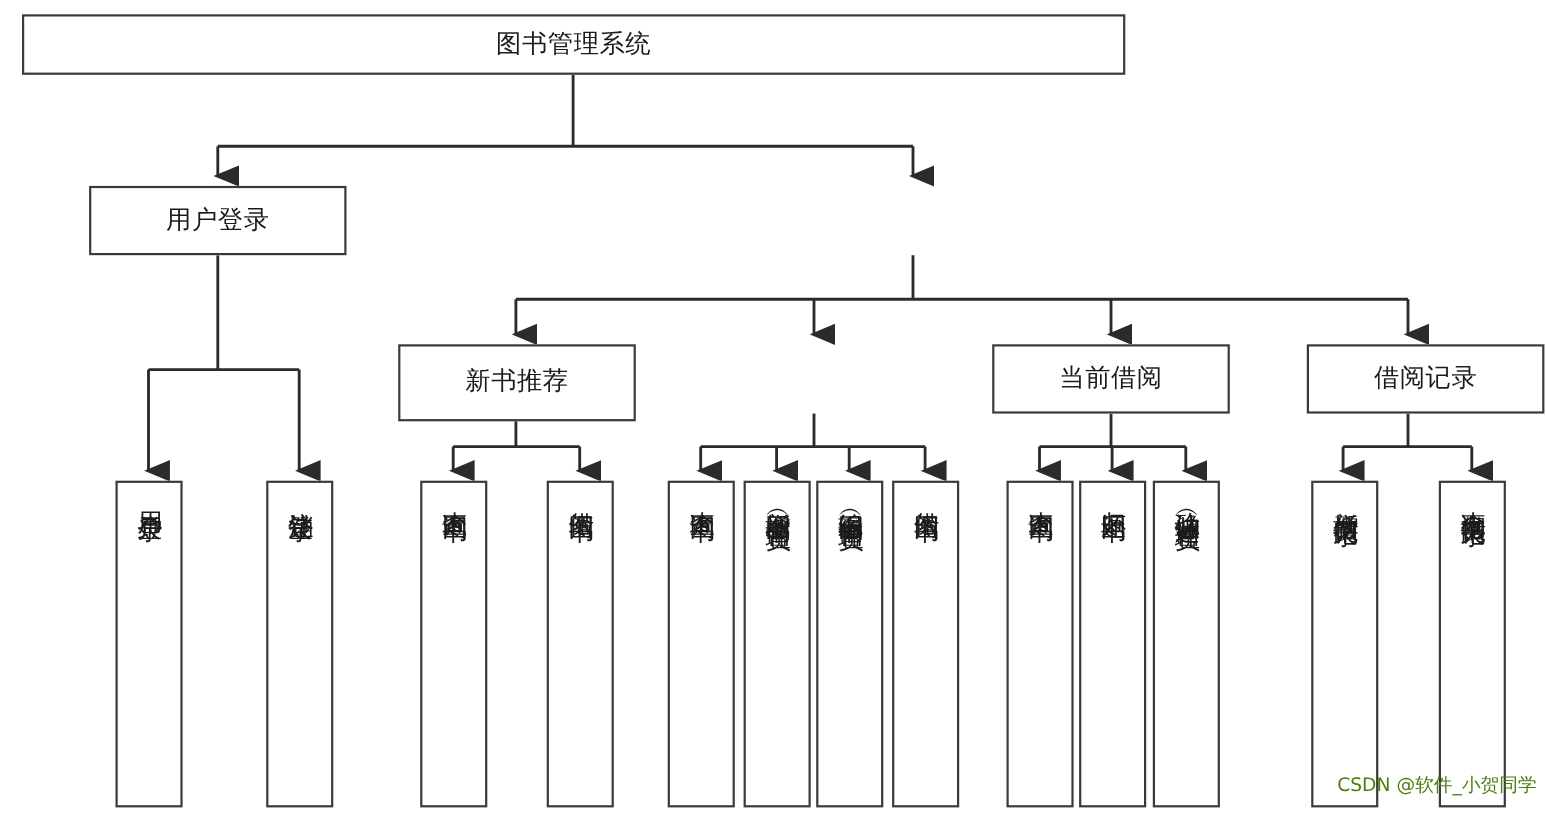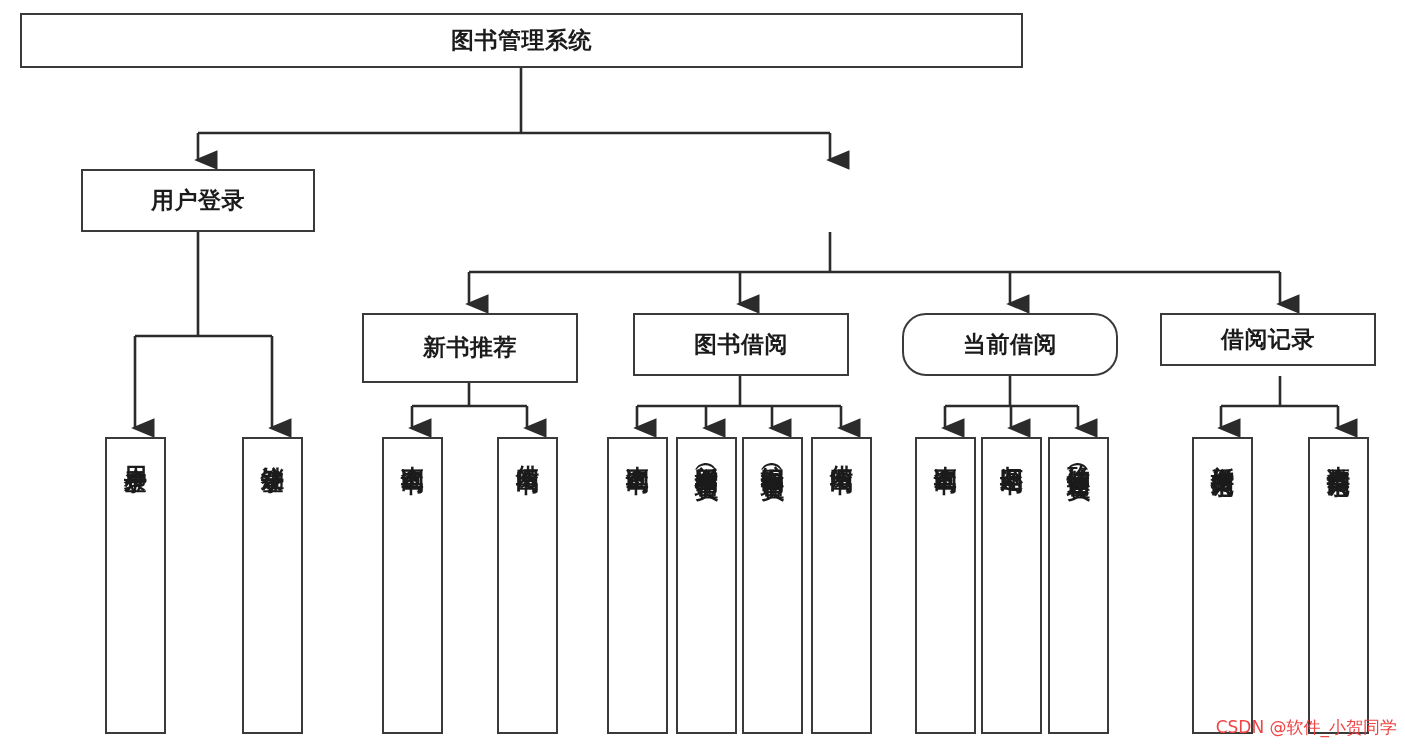--- a/index.html
+++ b/index.html
@@ -34,21 +34,20 @@
     display: flex;
     align-items: center;
     justify-content: center;
     color: #1b1b1b;
   }
   .node-label {
     display: block;
     text-align: left;
     line-height: 1.18;
     letter-spacing: 0.5px;
-    font-weight: bold;
   }
   
   .node.h .node-label {
     font-size: 23px;
   }
   .node.root .node-label {
     font-size: 23px;
   }
   
   .node.v {
@@ -60,23 +59,23 @@
     writing-mode: vertical-rl;
     text-orientation: upright;
     font-size: 23px;
     line-height: 1.0;
     letter-spacing: 2px;
     white-space: nowrap;
   }
   .watermark {
     position: absolute;
     right: 8px;
-    bottom: 8px;
+    bottom: 22px;
     font-size: 17px;
-    color: #ef4444;
+    color: #4d7c0f;
     white-space: nowrap;
     user-select: none;
     margin-left: 24px;
   }
 </style>
 </head>
 <body>
 
 <div id="diagram-root">
 
@@ -134,27 +133,24 @@
     <span class="node-label">图书管理系统</span>
   </div>
 
   <div class="node h" style="left:81px; top:169px; width:234px; height:63px;">
     <span class="node-label">用户登录</span>
   </div>
 
   <div class="node h" style="left:362px; top:313px; width:216px; height:70px;">
     <span class="node-label">新书推荐</span>
   </div>
-  <div class="node h" style="left:633px; top:313px; width:216px; height:63px;">
-    <span class="node-label">图书借阅</span>
-  </div>
-  <div class="node h" style="left:902px; top:313px; width:216px; height:63px;border-radius:24px;">
+  <div class="node h" style="left:902px; top:313px; width:216px; height:63px;">
     <span class="node-label">当前借阅</span>
   </div>
-  <div class="node h" style="left:1160px; top:313px; width:216px; height:53px;">
+  <div class="node h" style="left:1188px; top:313px; width:216px; height:63px;">
     <span class="node-label">借阅记录</span>
   </div>
 
   <div class="node v" style="left:105px; top:437px; width:61px; height:297px;">
     <span class="node-label">用户登录</span>
   </div>
   <div class="node v" style="left:242px; top:437px; width:61px; height:297px;">
     <span class="node-label">注销登录</span>
   </div>
 

